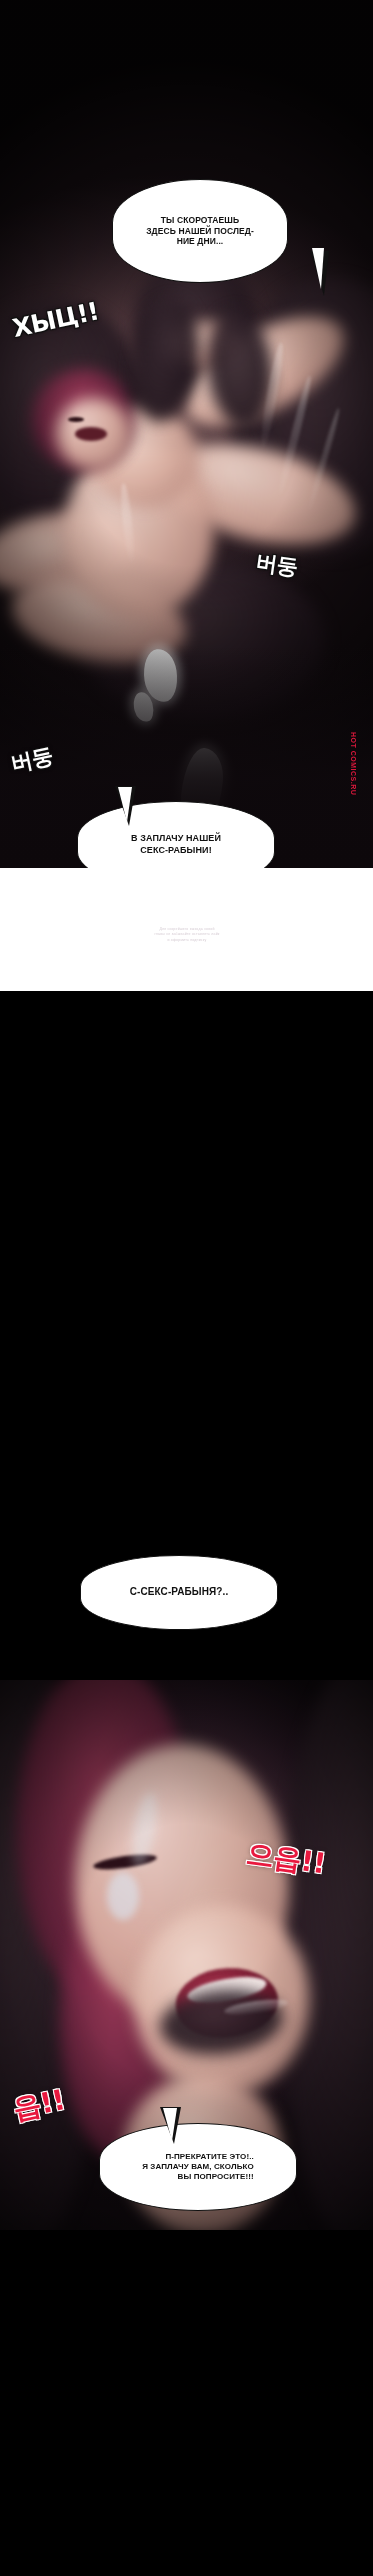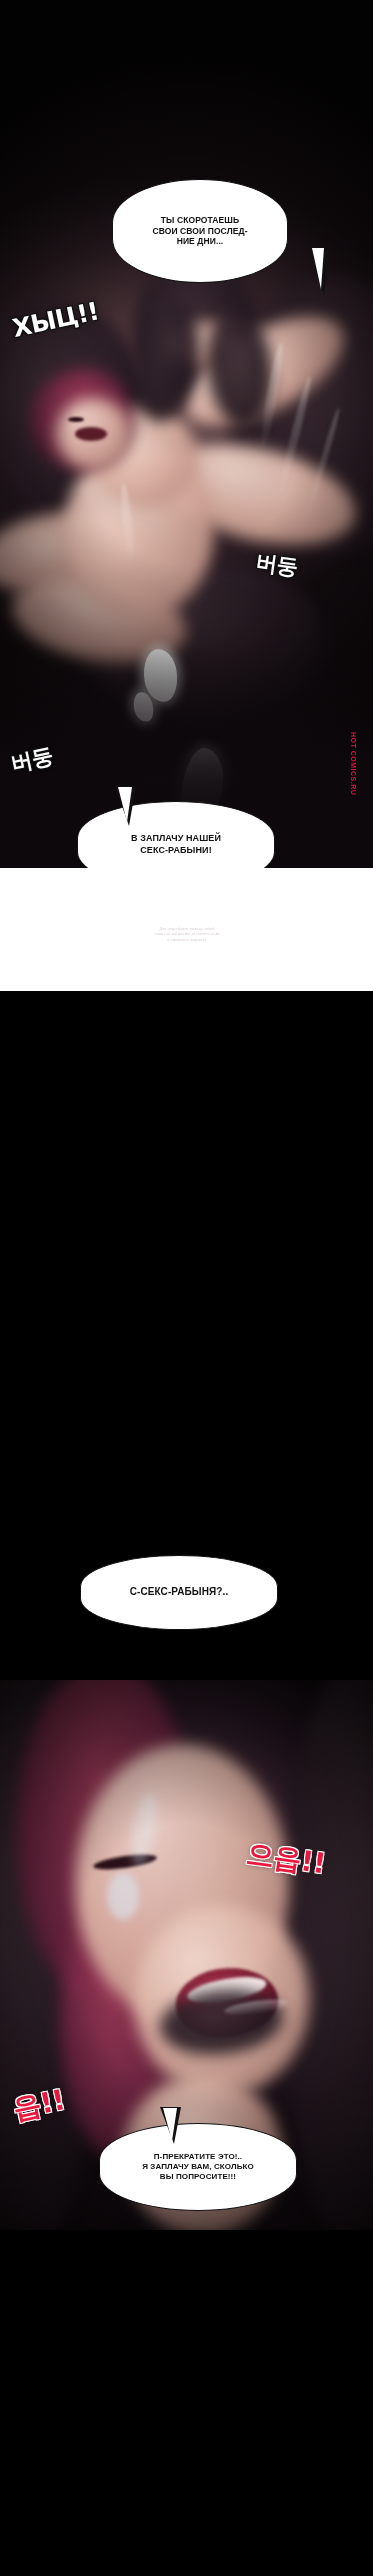--- a/index.html
+++ b/index.html
@@ -227,21 +227,21 @@
 
     <div class="watermark" style="left:350px; top:732px;">НОТ COMICS.RU</div>
 
     <div class="tail-wrap" style="left:310px; top:251px;">
       <div class="tail-outer" style="border-left:14px solid transparent; border-right:5.3px solid transparent; border-top:45px solid #111111;"></div>
       <div class="tail-inner" style="left:2.1px; top:-3.2px; border-left:9.6px solid transparent; border-right:3.7px solid transparent; border-top:41px solid #ffffff;"></div>
     </div>
 
     <div class="bubble" style="left:112px; top:179px; width:176px; height:104px;">
       <div class="txt" style="font-size:8.5px;">ТЫ СКОРОТАЕШЬ
-СВОИ СВОИ ПОСЛЕД-
+ЗДЕСЬ НАШЕЙ ПОСЛЕД-
 НИЕ ДНИ...</div>
     </div>
 
     <div class="tail-wrap" style="left:115px; top:786px;">
       <div class="tail-outer" style="border-left:7.5px solid transparent; border-right:14px solid transparent; border-bottom:40px solid #111111; transform:rotate(180deg);"></div>
       <div class="tail-inner" style="left:3.2px; top:1.1px; border-left:5.3px solid transparent; border-right:9.6px solid transparent; border-bottom:35px solid #ffffff; transform:rotate(180deg);"></div>
     </div>
 
     <div class="bubble" style="left:77px; top:801px; width:198px; height:88px;">
       <div class="txt" style="font-size:9px;">В ЗАПЛАЧУ НАШЕЙ
@@ -289,21 +289,21 @@
     <div class="sfx red rot-r" style="left:246px; top:160px; font-size:28px;">으읍!!</div>
 
     <div class="sfx red rot-l" style="left:13.4px; top:406px; font-size:28px;">읍!!</div>
 
     <div class="tail-wrap" style="left:160px; top:427px;">
       <div class="tail-outer" style="border-left:7.5px solid transparent; border-right:14px solid transparent; border-bottom:37px solid #111111; transform:rotate(180deg);"></div>
       <div class="tail-inner" style="left:3.2px; top:1.1px; border-left:5.3px solid transparent; border-right:9.6px solid transparent; border-bottom:33px solid #ffffff; transform:rotate(180deg);"></div>
     </div>
 
     <div class="bubble" style="left:99px; top:443px; width:198px; height:88px;">
-      <div class="txt" style="font-size:8px;">П-ПРЕКРАТИТЕ ЭТО!..
+      <div class="txt" style="font-size:8px;text-align:right;">П-ПРЕКРАТИТЕ ЭТО!..
 Я ЗАПЛАЧУ ВАМ, СКОЛЬКО
 ВЫ ПОПРОСИТЕ!!!</div>
     </div>
   </div>
 
   <div class="panel" id="panel-4" style="top:2230px; height:346px;"></div>
 
 </div>
 
 

